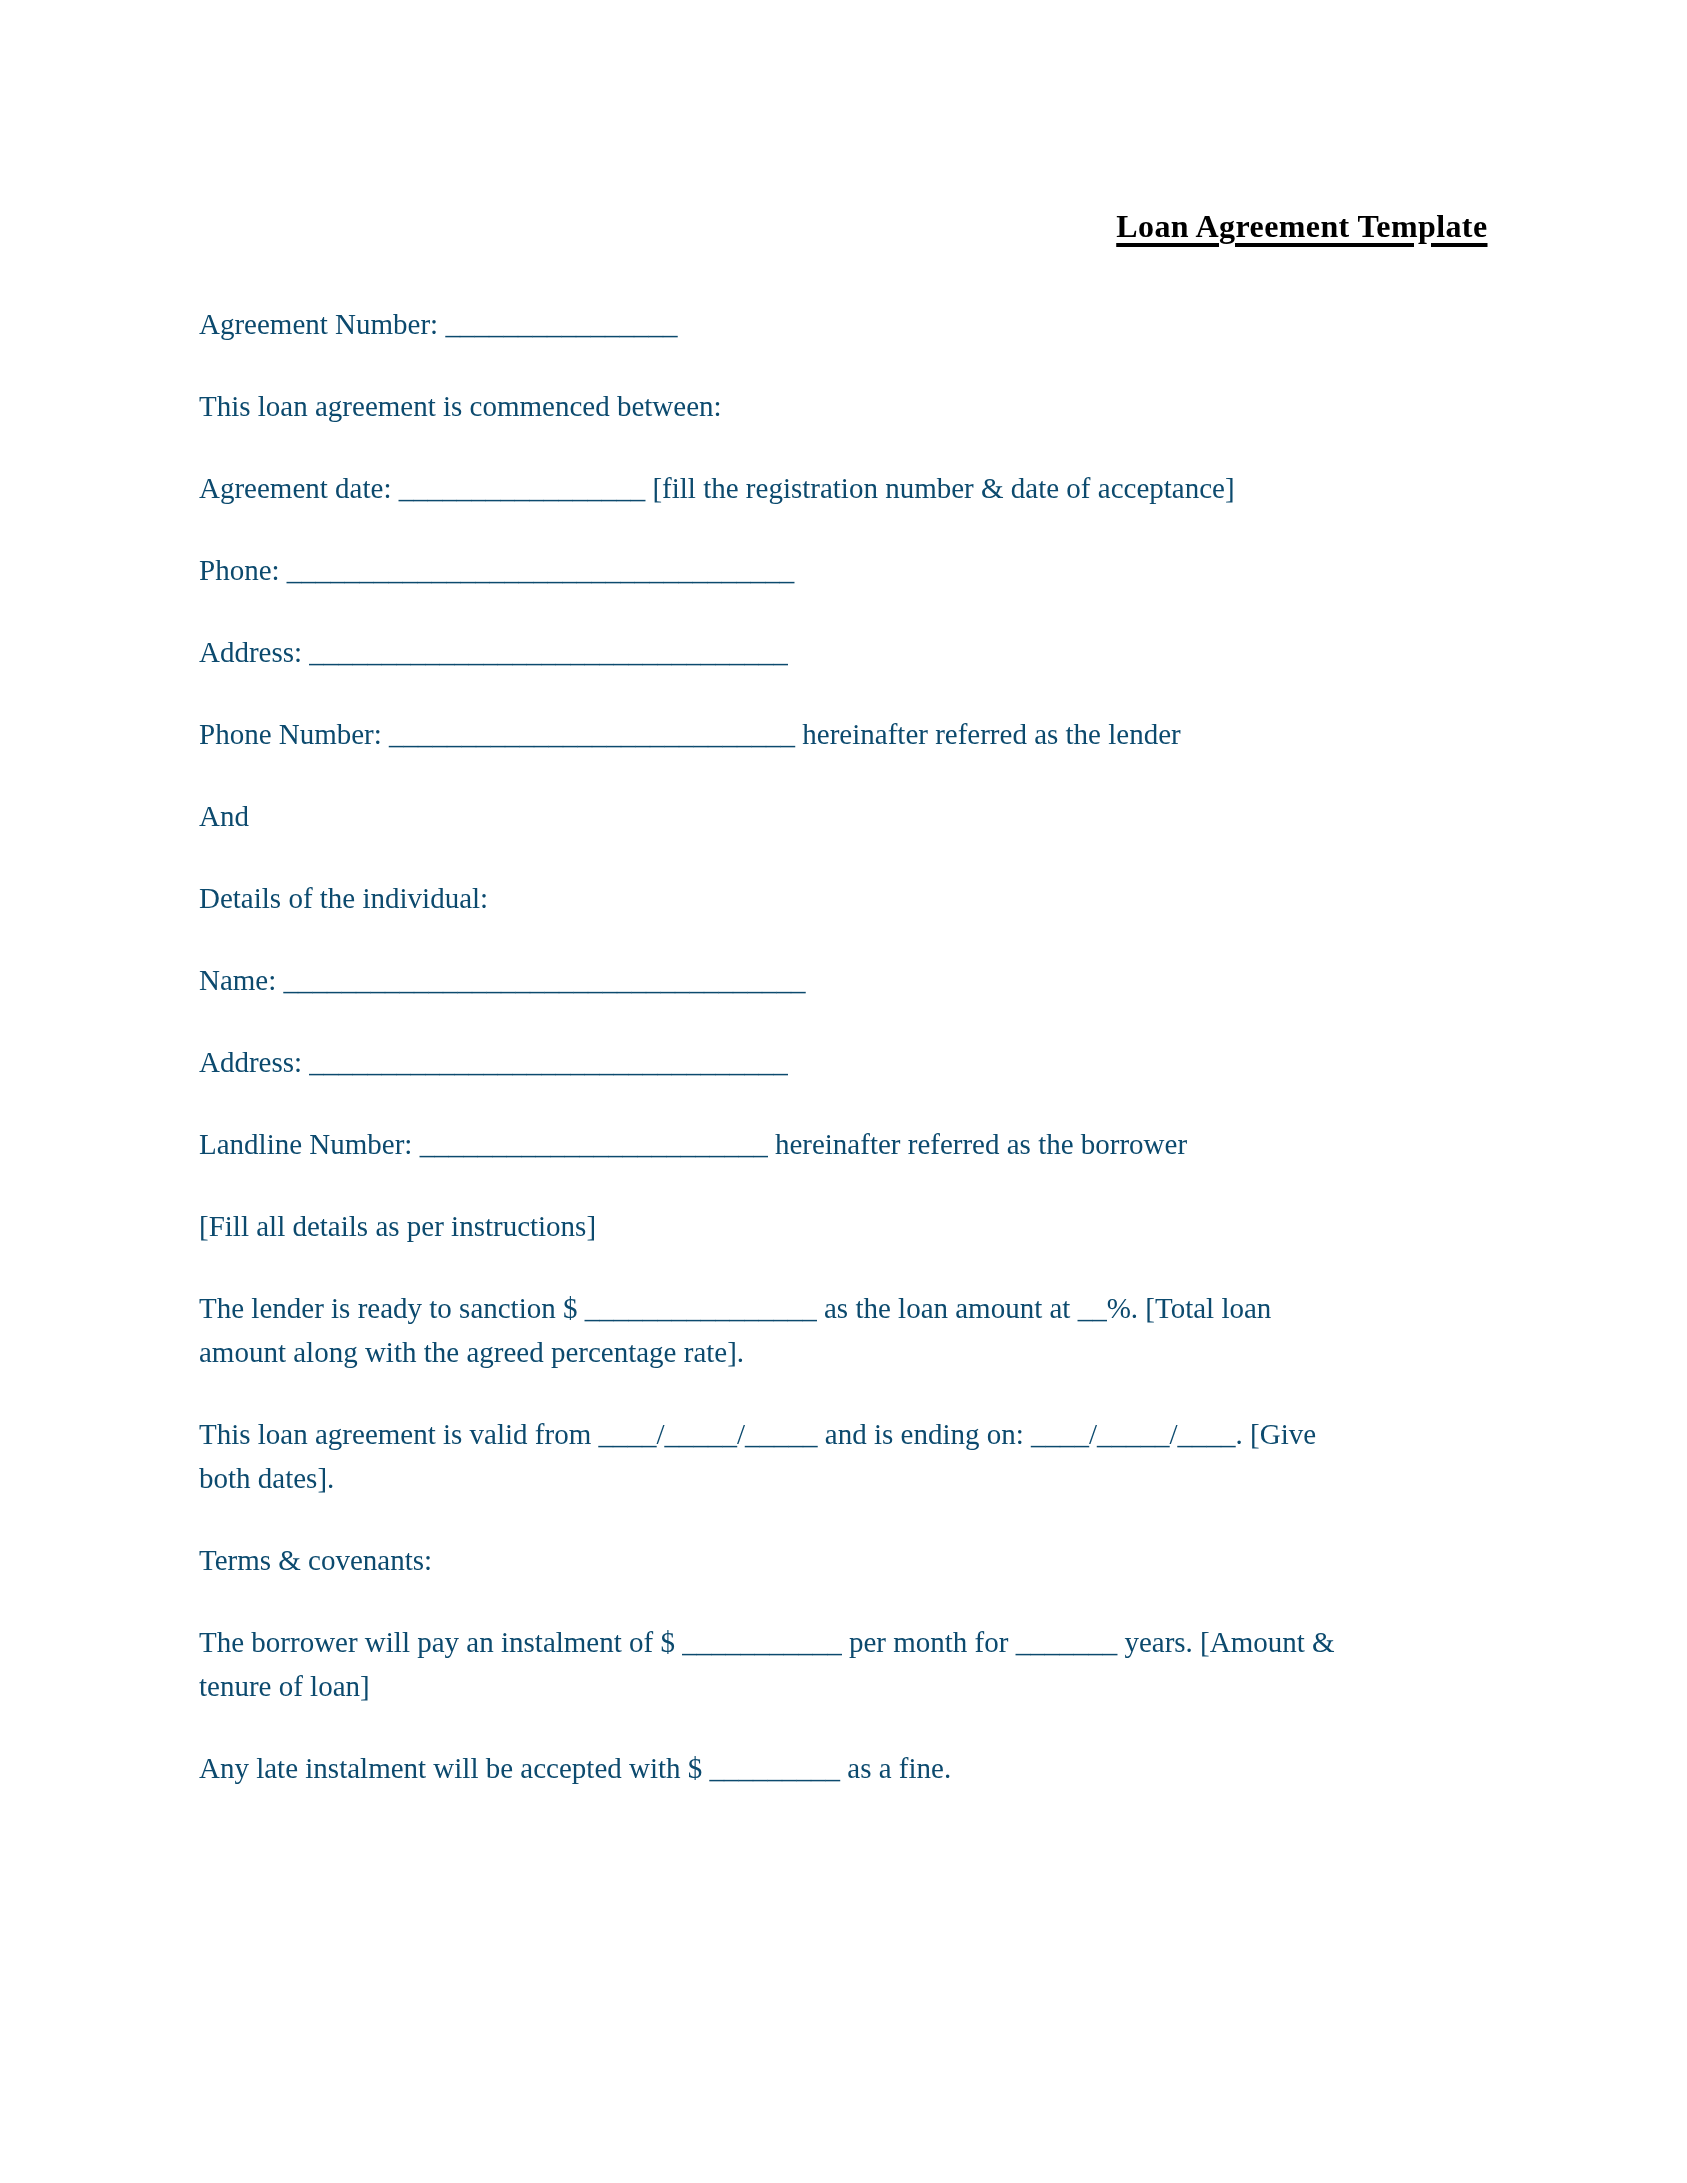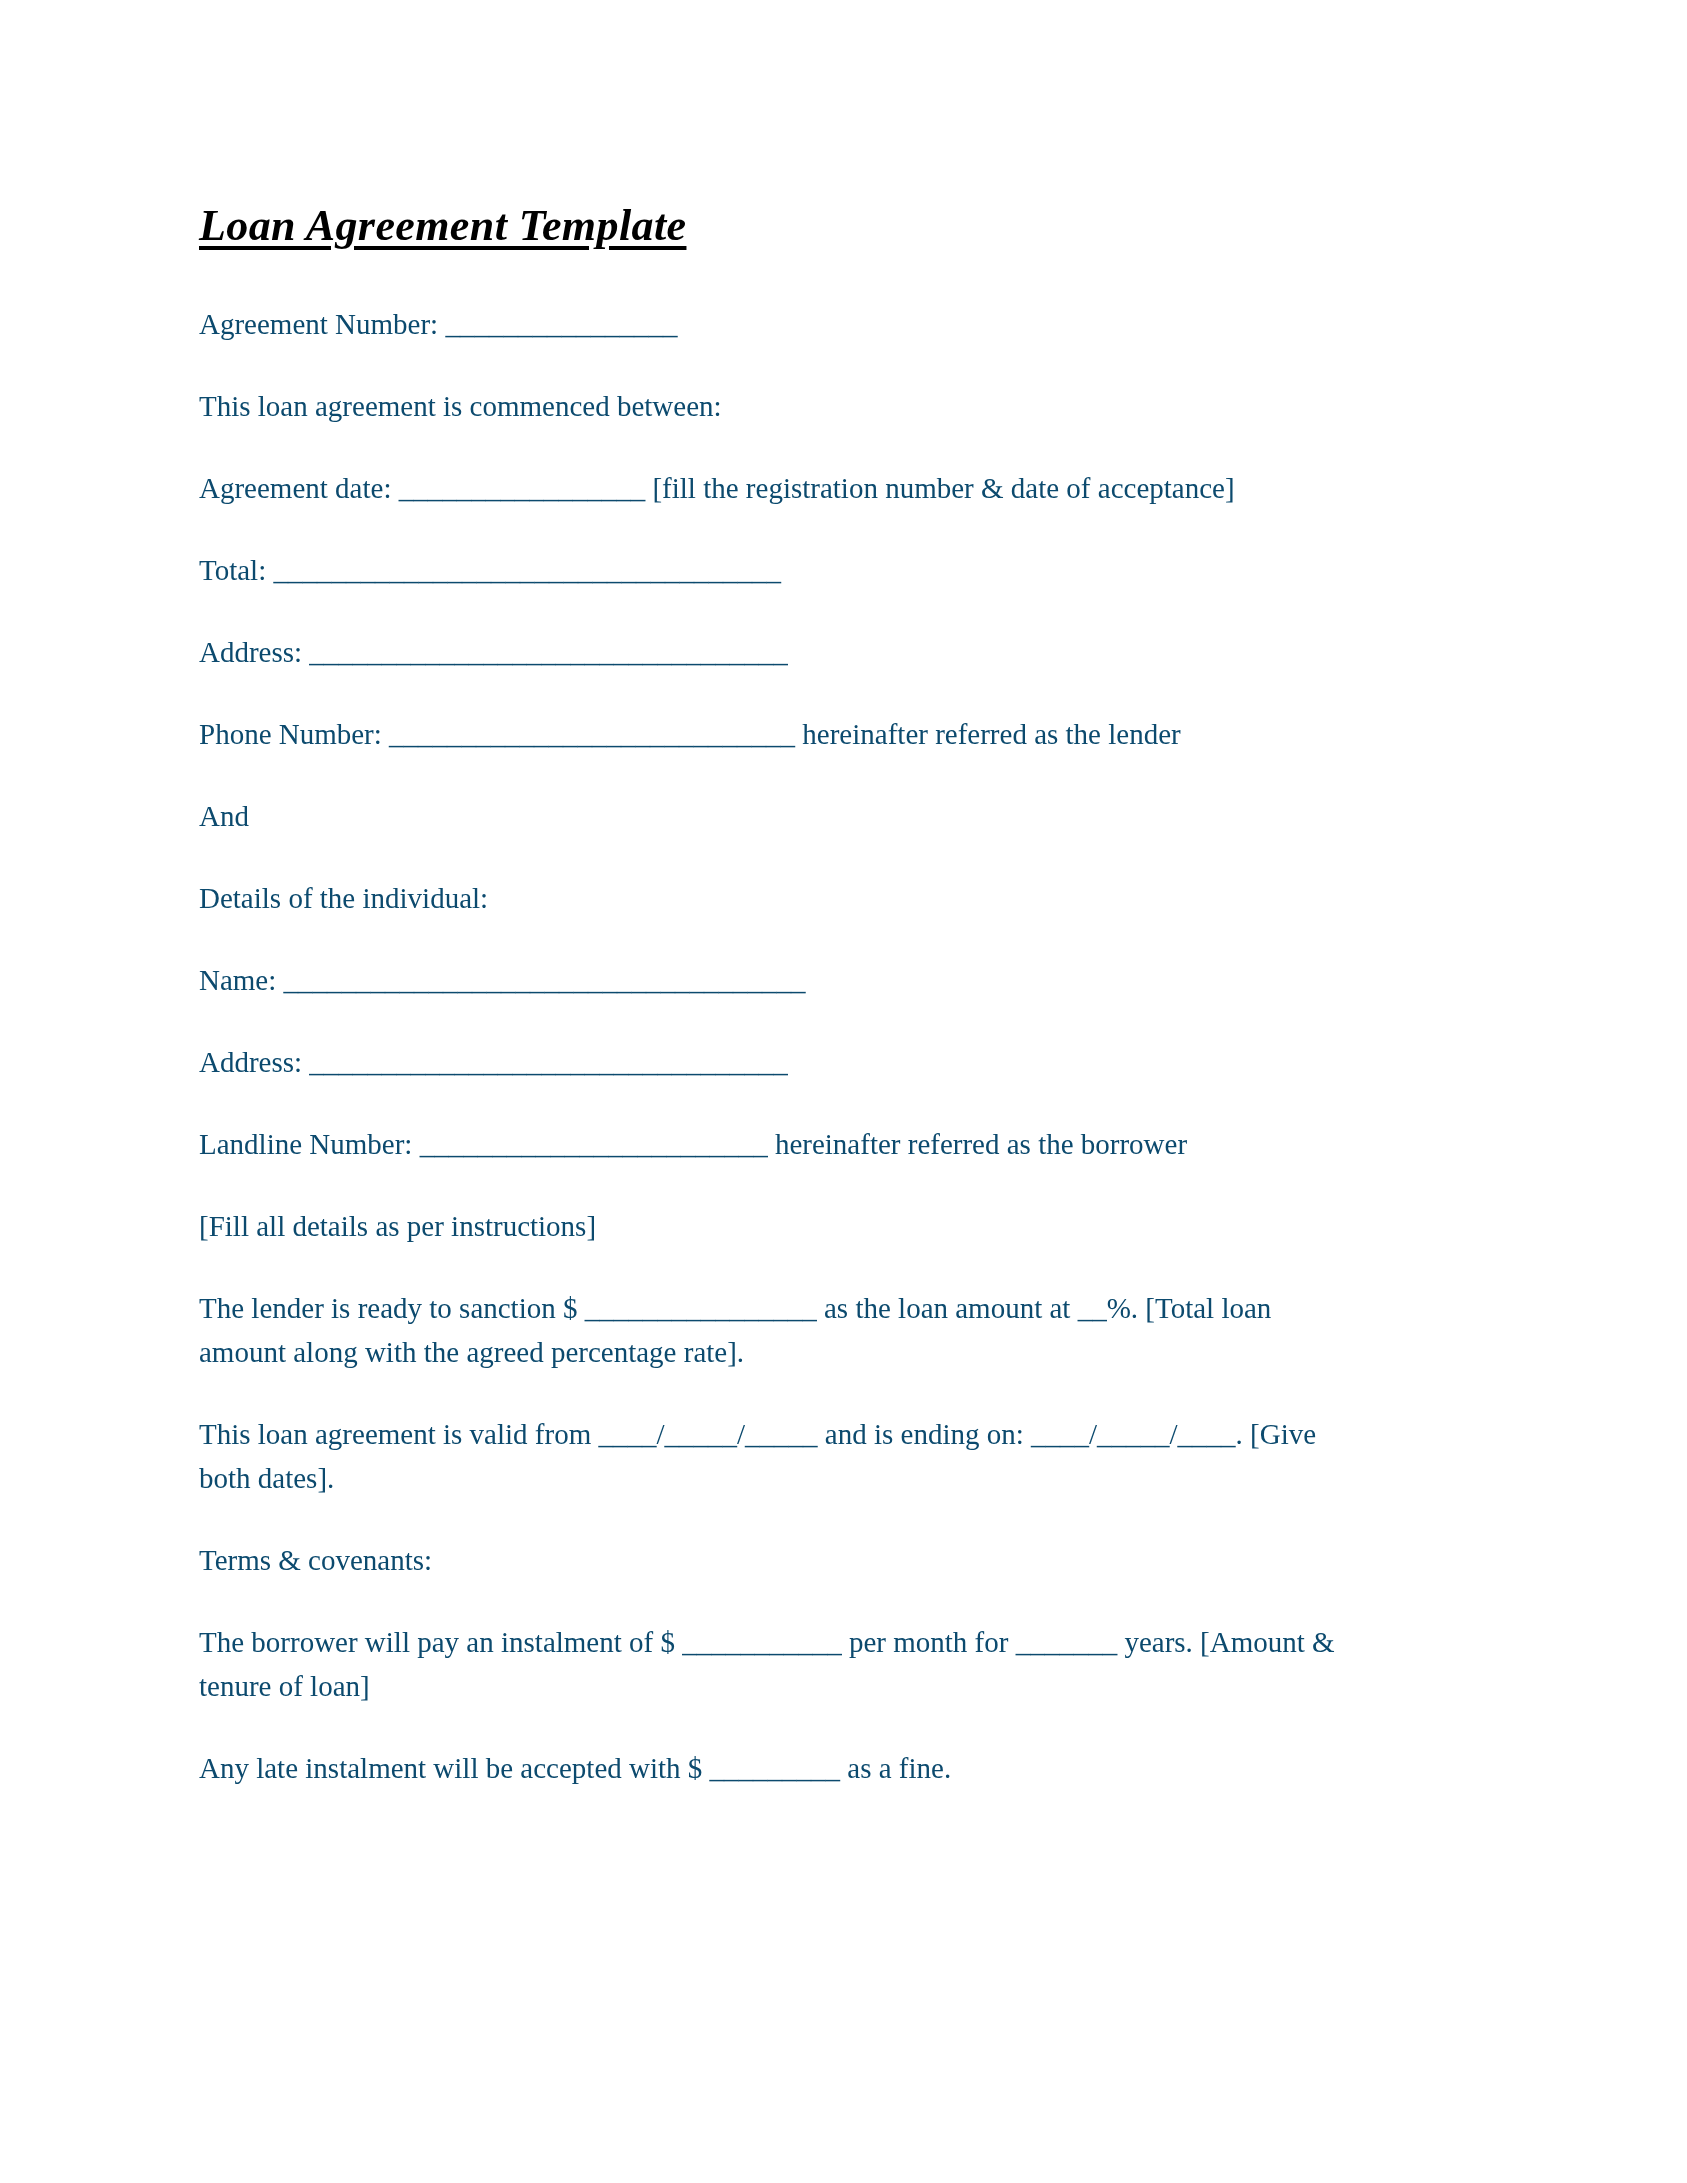--- a/index.html
+++ b/index.html
@@ -16,49 +16,48 @@
   }
   .page {
     box-sizing: border-box;
     width: 1687px;
     height: 2184px;
     padding: 204px 175px 0 199px;
     background: #ffffff;
   }
   .doc-title {
     margin: 0 24.5px 54px 0;
-    text-align: left;
-    font-size: 44px;
+    text-align: right;
+    font-size: 32px;
     line-height: 44px;
     font-weight: bold;
     color: #000000;
     text-decoration: underline;
     text-decoration-thickness: 3.5px;
     text-underline-offset: 6.1px;
     letter-spacing: 0.4px;
-    font-style: italic;
   }
   .para {
     margin: 0 0 38px 0;
     font-size: 29px;
     line-height: 44px;
     white-space: pre-line;
     color: #0c4a6e;
   }
 </style>
 </head>
 <body>
 
 <div class="page">
   <h1 class="doc-title">Loan Agreement Template</h1>
 
   <p class="para">Agreement Number: ________________</p>
   <p class="para">This loan agreement is commenced between:</p>
   <p class="para">Agreement date: _________________ [fill the registration number &amp; date of acceptance]</p>
-  <p class="para">Total: ___________________________________</p>
+  <p class="para">Phone: ___________________________________</p>
   <p class="para">Address: _________________________________</p>
   <p class="para">Phone Number: ____________________________ hereinafter referred as the lender</p>
   <p class="para">And</p>
   <p class="para">Details of the individual:</p>
   <p class="para">Name: ____________________________________</p>
   <p class="para">Address: _________________________________</p>
   <p class="para">Landline Number: ________________________ hereinafter referred as the borrower</p>
   <p class="para">[Fill all details as per instructions]</p>
   <p class="para">The lender is ready to sanction $ ________________ as the loan amount at __%. [Total loan
 amount along with the agreed percentage rate].</p>

